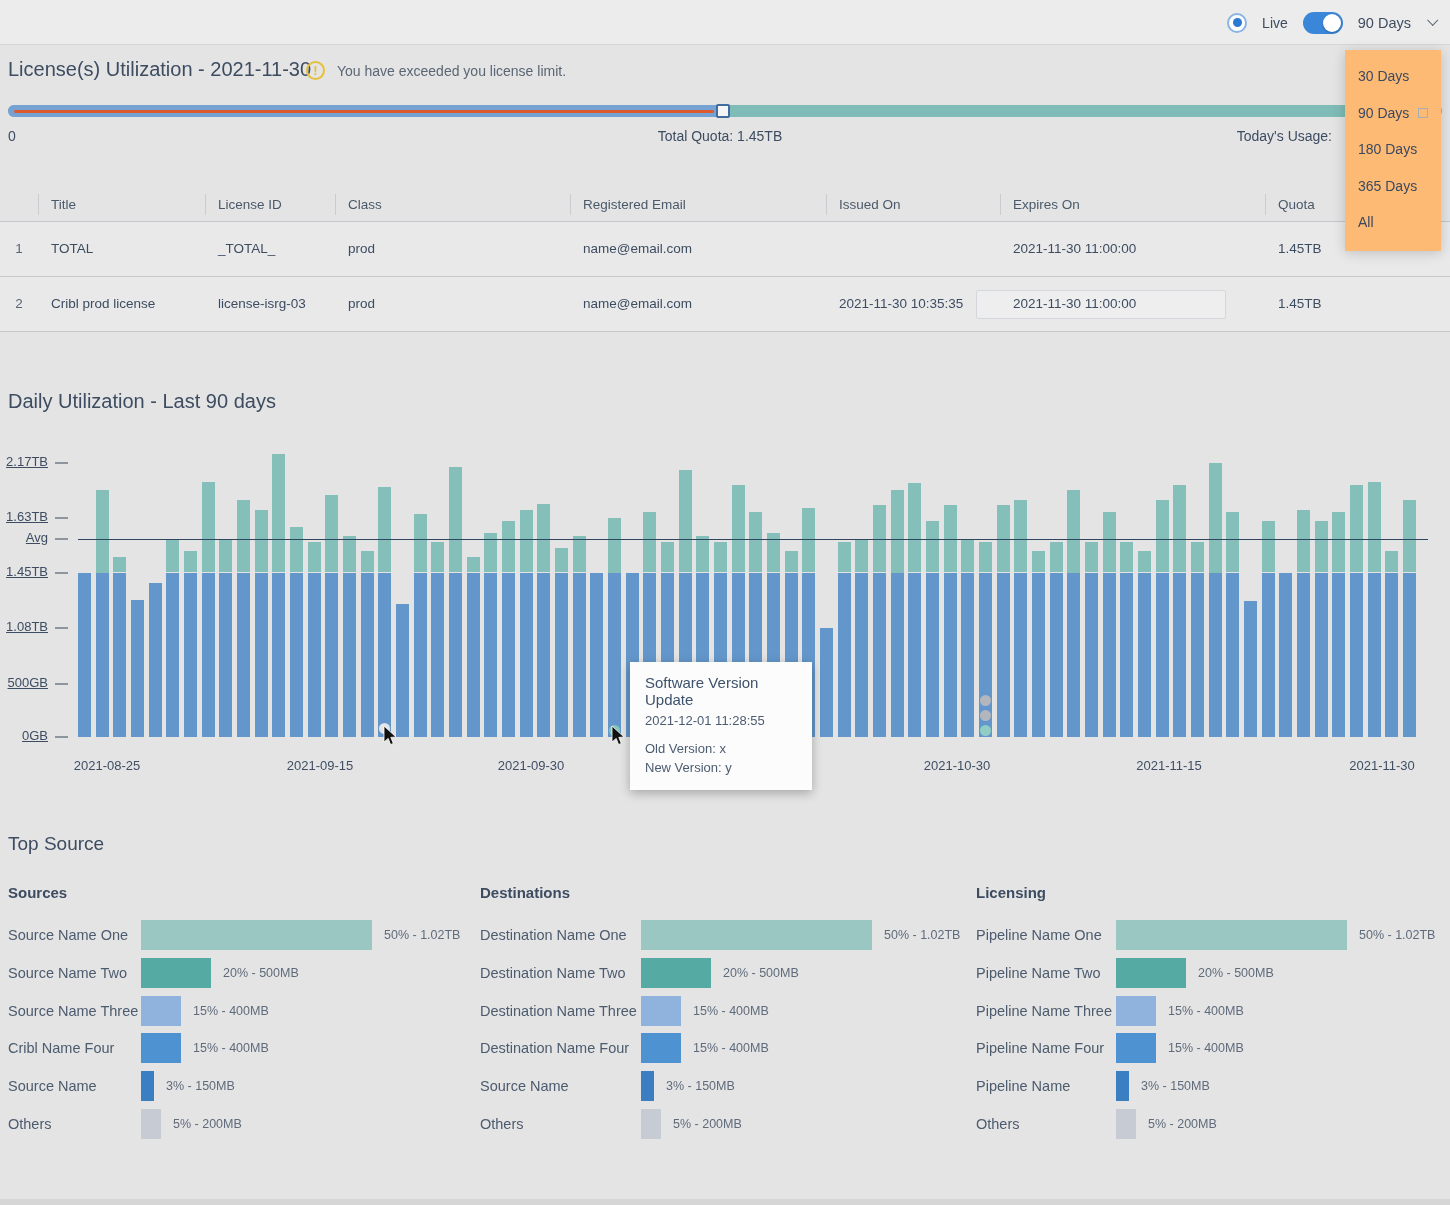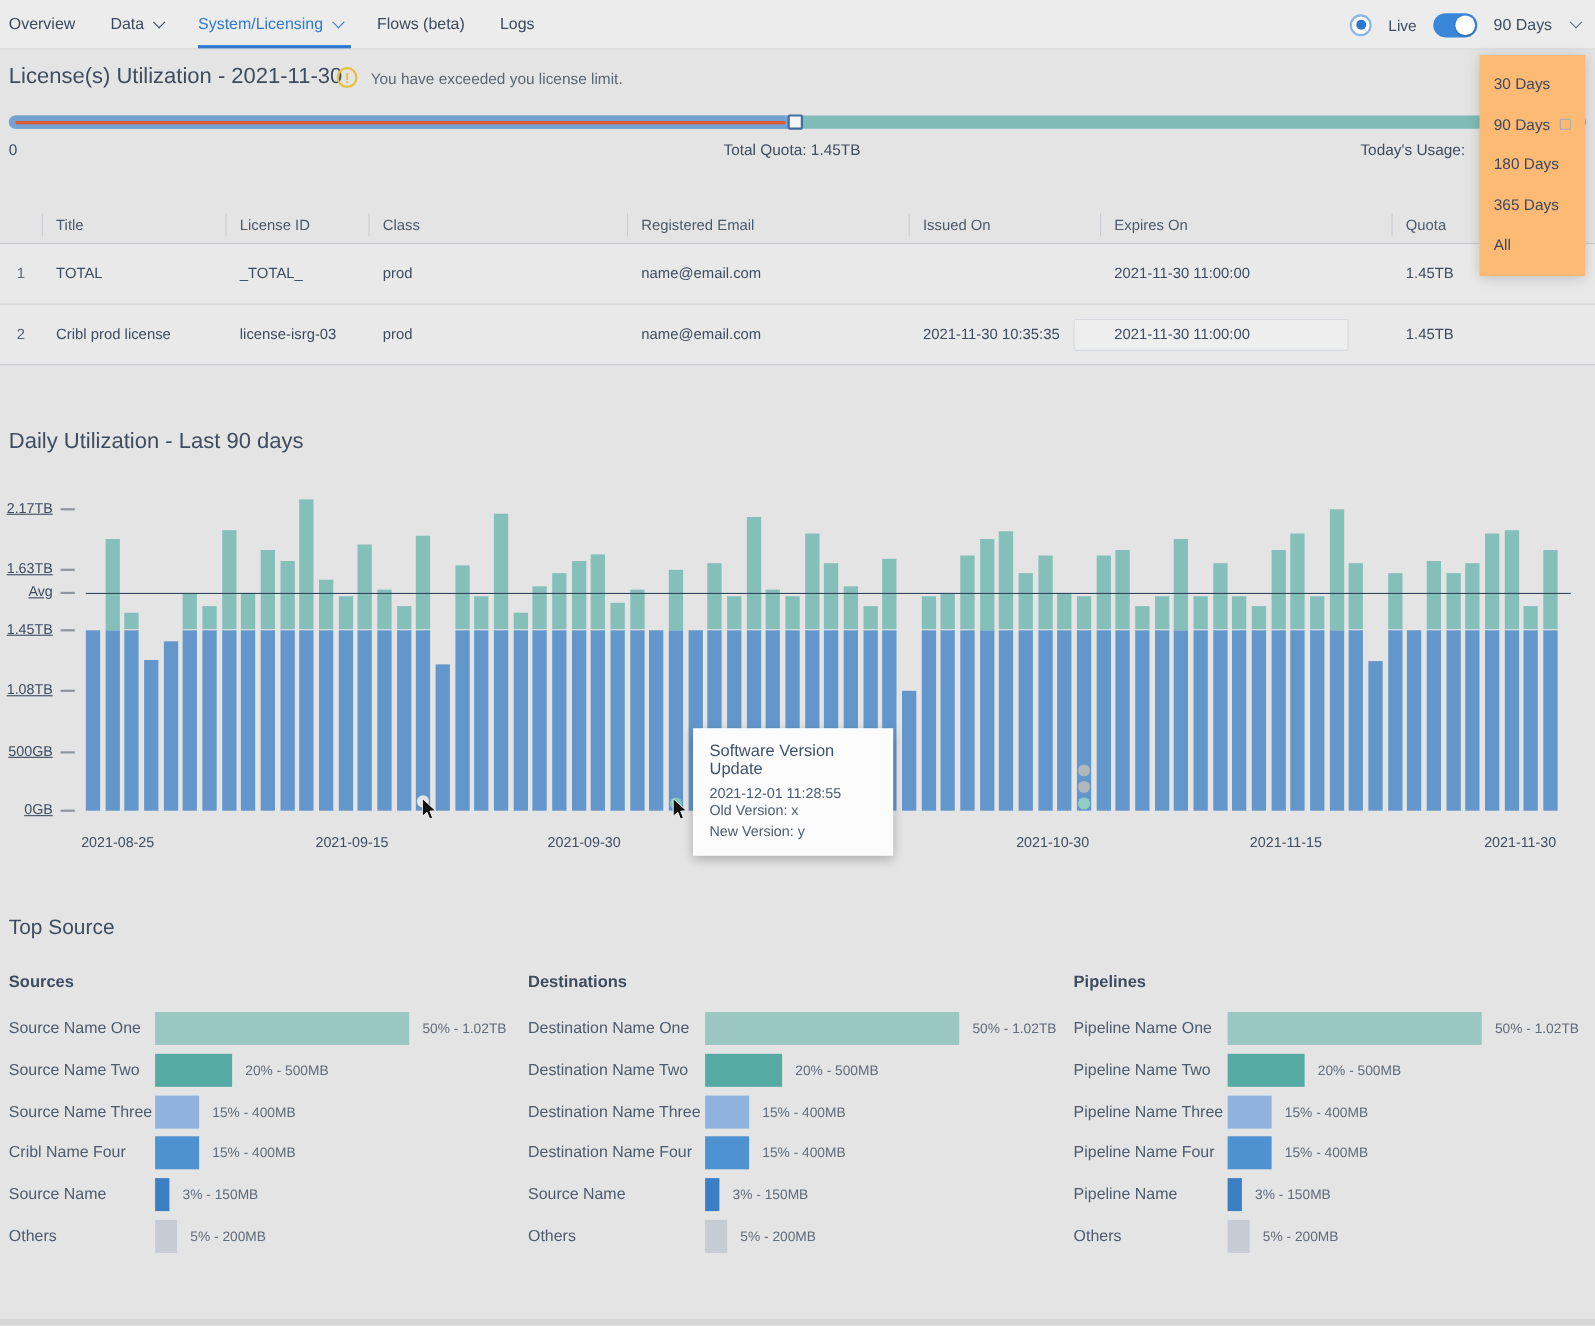--- a/index.html
+++ b/index.html
@@ -64,59 +64,39 @@
   .avg-line{position:absolute;height:1.5px;background:#30455e;z-index:5;}
   .mark-dot{position:absolute;width:11px;height:11px;border-radius:50%;z-index:6;}
   .xtick-lbl{position:absolute;width:100px;text-align:center;font-size:13px;color:#3e4e63;}
 
   
   .tooltip{position:absolute;background:#fcfcfd;box-shadow:0 3px 10px rgba(0,0,0,.28);padding:12px 15px;z-index:40;box-sizing:border-box;}
   .tt1-title{font-size:13px;font-weight:bold;color:#2b3a4d;margin-bottom:7px;}
   .tt1-time{font-size:13px;font-weight:bold;color:#2b3a4d;margin-bottom:6px;}
   .tt1-line{font-size:12.5px;color:#707a88;line-height:1.45;}
   .tt2-title{font-size:15px;color:#3e526b;margin-bottom:5px;}
-  .tt2-time{font-size:13px;color:#4c5c70;}
+  .tt2-time{font-size:13px;color:#4c5c70;margin-bottom:12px;}
   .tt2-line{font-size:13px;color:#4c5c70;line-height:1.45;}
   .cursor{position:absolute;z-index:45;}
 
   
   .tt-heading{font-size:19px;color:#3d4c60;}
   .grp-title{position:absolute;font-size:15px;font-weight:bold;color:#3d4c60;}
   .talker-lbl{position:absolute;height:30px;line-height:30px;font-size:14.5px;color:#4c5b6d;white-space:nowrap;}
   .talker-bar{position:absolute;height:30px;}
   .talker-val{position:absolute;height:30px;line-height:30px;font-size:12.5px;color:#5f6b7a;white-space:nowrap;}
 
   .bottom-strip{position:absolute;left:0;bottom:0;width:1450px;height:6px;background:#d6d6d7;}
 </style>
 </head>
 <body>
 
 <div class="page" id="page">
 
   <nav class="topnav">
-    <div class="nav-list" id="nav-list">
-        <div class="nav-item">
-          <span>Overview</span>
-        </div>
-        <div class="nav-item">
-          <span>Data</span>
-          <span class="chev"></span>
-        </div>
-        <div class="nav-item active">
-          <span>System/Licensing</span>
-          <span class="chev"></span>
-          <span class="underline"></span>
-        </div>
-        <div class="nav-item">
-          <span>Flows (beta)</span>
-        </div>
-        <div class="nav-item">
-          <span>Logs</span>
-        </div>
-      </div>
     <div class="nav-right">
       <span class="radio">
           <span class="dot"></span>
         </span>
       <span class="live-lbl">Live</span>
       <span class="toggle">
           <span class="knob"></span>
         </span>
       <span class="range-trigger">
         <span>90 Days</span>
@@ -422,21 +402,21 @@
       <div class="talker-val" style="left: 693px; top: 996px;">15%  -  400MB</div>
       <div class="talker-lbl" style="left: 480px; top: 1033px;">Destination Name Four</div>
       <div class="talker-bar" style="left: 641px; top: 1033px; width: 40px; background: rgb(79, 146, 210);"></div>
       <div class="talker-val" style="left: 693px; top: 1033px;">15%  -  400MB</div>
       <div class="talker-lbl" style="left: 480px; top: 1071px;">Source Name</div>
       <div class="talker-bar" style="left: 641px; top: 1071px; width: 13px; background: rgb(60, 126, 194);"></div>
       <div class="talker-val" style="left: 666px; top: 1071px;">3%  -  150MB</div>
       <div class="talker-lbl" style="left: 480px; top: 1109px;">Others</div>
       <div class="talker-bar" style="left: 641px; top: 1109px; width: 20px; background: rgb(198, 203, 212);"></div>
       <div class="talker-val" style="left: 673px; top: 1109px;">5%  -  200MB</div>
-      <div class="grp-title" style="left: 976px; top: 884px;">Pipelines</div>
+      <div class="grp-title" style="left: 976px; top: 884px;">Licensing</div>
       <div class="talker-lbl" style="left: 976px; top: 920px;">Pipeline Name One</div>
       <div class="talker-bar" style="left: 1116px; top: 920px; width: 231px; background: rgb(155, 199, 194);"></div>
       <div class="talker-val" style="left: 1359px; top: 920px;">50%  -  1.02TB</div>
       <div class="talker-lbl" style="left: 976px; top: 958px;">Pipeline Name Two</div>
       <div class="talker-bar" style="left: 1116px; top: 958px; width: 70px; background: rgb(85, 170, 164);"></div>
       <div class="talker-val" style="left: 1198px; top: 958px;">20%  -  500MB</div>
       <div class="talker-lbl" style="left: 976px; top: 996px;">Pipeline Name Three</div>
       <div class="talker-bar" style="left: 1116px; top: 996px; width: 40px; background: rgb(143, 179, 220);"></div>
       <div class="talker-val" style="left: 1168px; top: 996px;">15%  -  400MB</div>
       <div class="talker-lbl" style="left: 976px; top: 1033px;">Pipeline Name Four</div>

